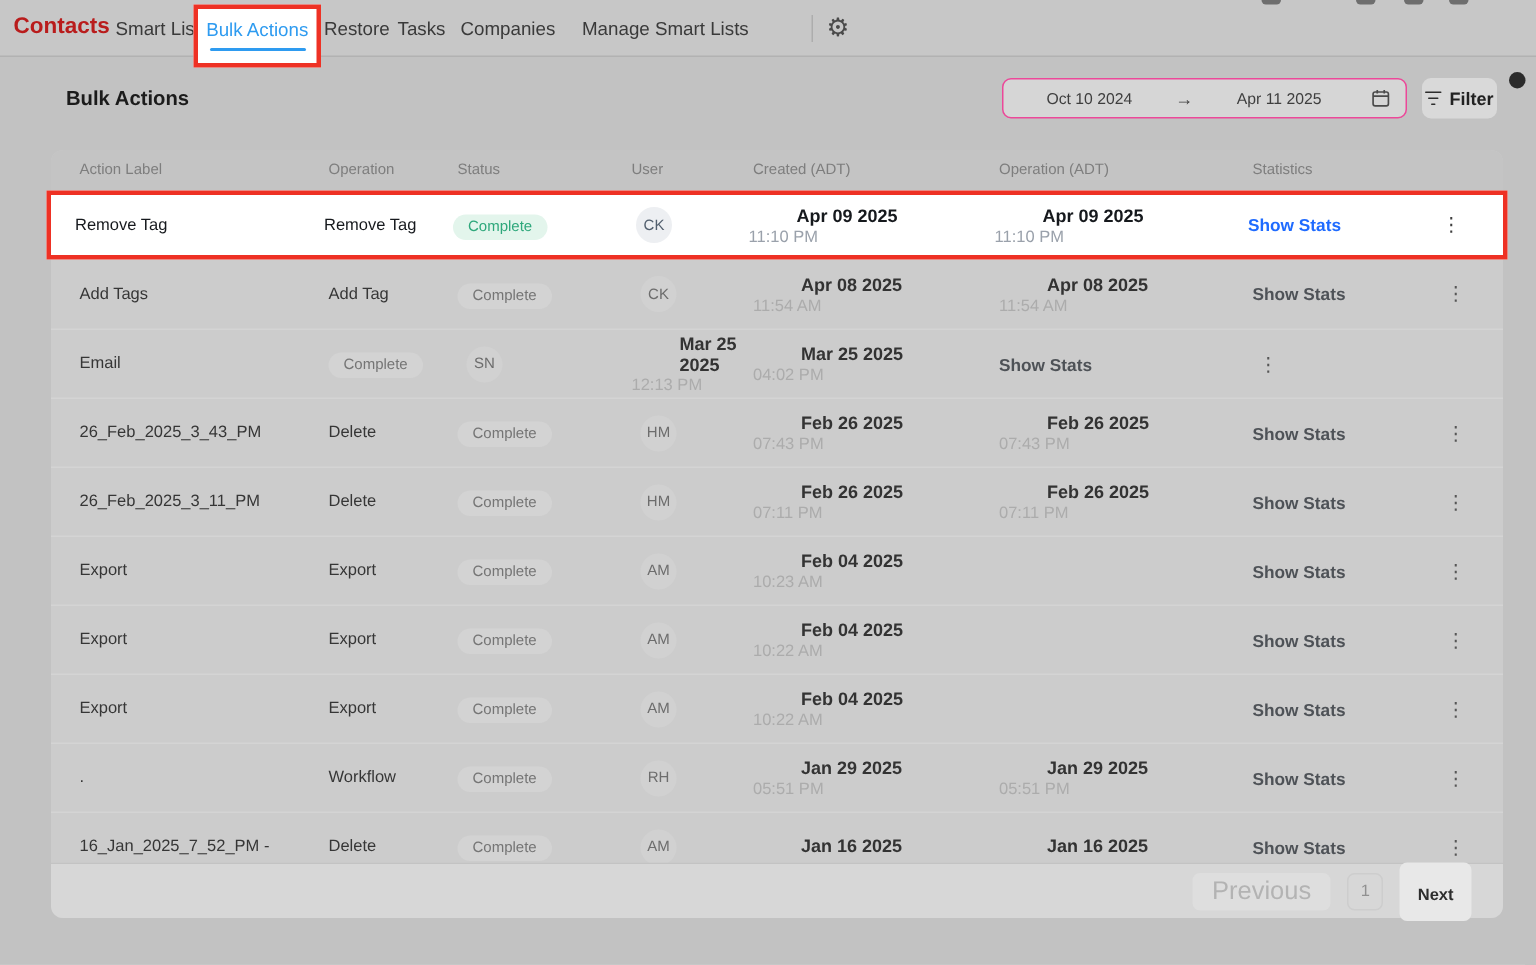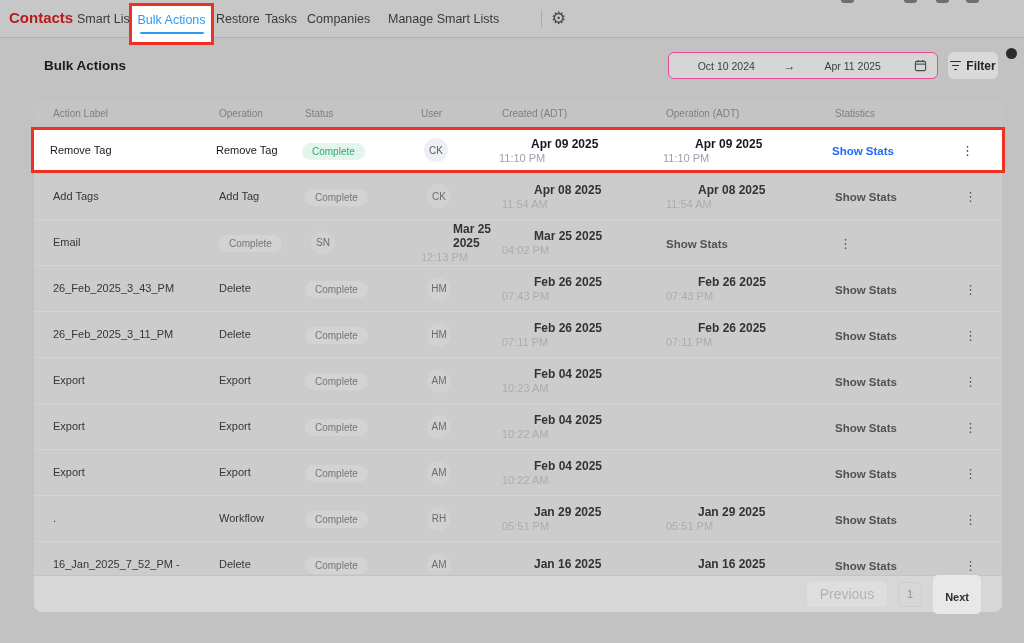--- a/index.html
+++ b/index.html
@@ -77,21 +77,21 @@
   .row.highlighted .dt-time { color:#9aa1ab; }
   .row.highlighted .stats-link { color:#1f6bff; }
   .row.highlighted .dots { color:#3e3e3e; }
 
   
   .tfoot { position:absolute; left:0; bottom:0; width:100%; height:37px;
            background:#d7d7d7; border-top:1px solid #c3c3c3; border-radius:0 0 8px 8px;
            display:flex; align-items:center; justify-content:flex-end; gap:11px;
            padding-right:21px; z-index:4; }
   .pg-prev { height:25px; padding:0 13px; border:none; border-radius:5px; background:#dedede;
-             font-family:inherit; font-size:14px; color:#b3b3b3; cursor:pointer; }
+             font-family:inherit; font-size:17px; color:#b3b3b3; cursor:pointer; }
   .pg-page { height:25px; min-width:24px; border:1px solid #cdcdcd; border-radius:5px;
              display:inline-flex; align-items:center; justify-content:center;
              font-size:11px; color:#909090; cursor:pointer; padding:0 7px; }
   .pg-next { height:39px; padding:16px 12px; border:none; border-radius:5px; background:#e8e8e8;
              font-family:inherit; font-size:11px; font-weight:700; color:#2d2d2d; cursor:pointer; }
 </style>
 </head>
 <body>
 
 <header class="topnav">

